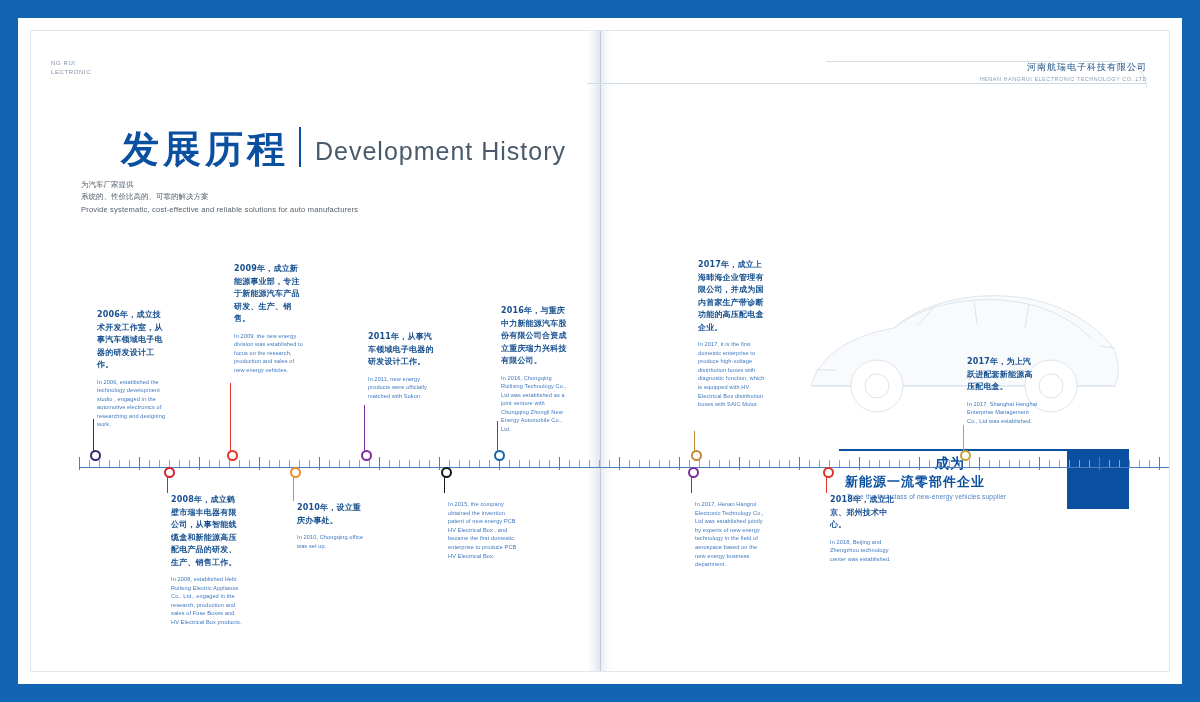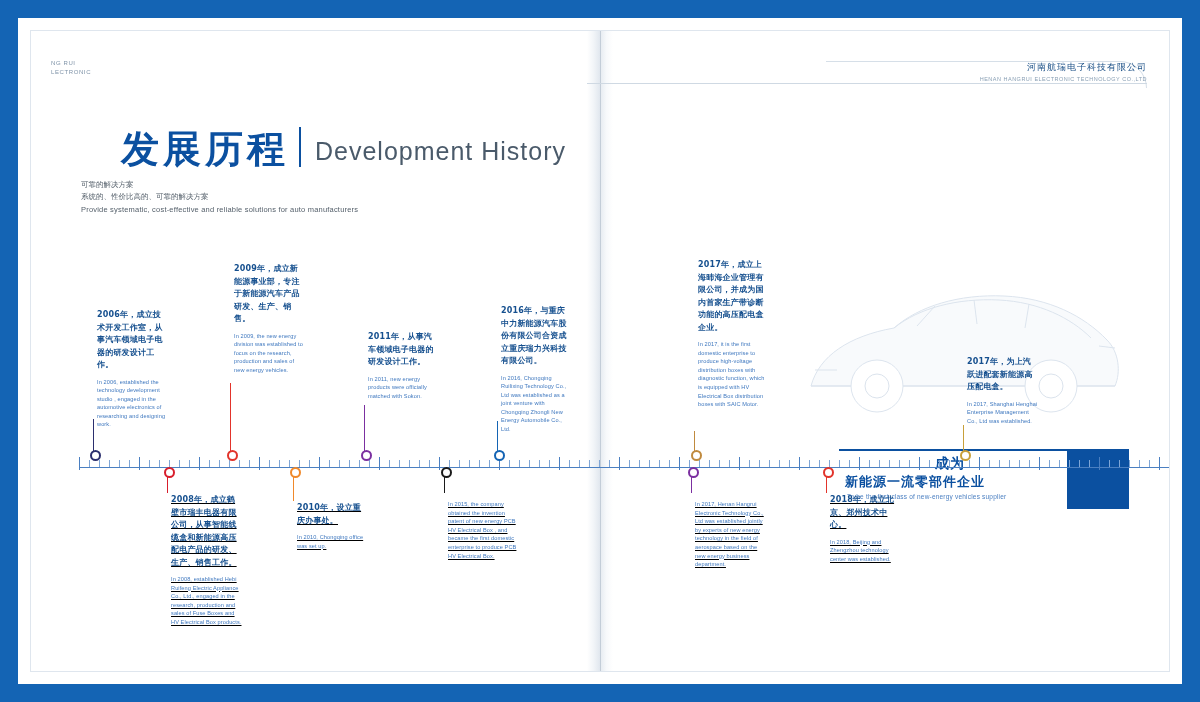--- a/index.html
+++ b/index.html
@@ -96,21 +96,21 @@
     left:-3.5px;
   }
   .ev .card{position:absolute;width:72px;}
   .ev .cn{
     font-size:8px;color:#16508f;line-height:12.5px;font-weight:bold;letter-spacing:.2px;
     font-family:"DejaVu Sans","Liberation Sans",sans-serif;
   }
   .ev .en{
     margin-top:6px;font-size:5.6px;color:#3f78bf;line-height:8.6px;letter-spacing:.1px;
   }
-  .ev.below .card{text-align:left;text-decoration:underline;}
+  .ev.below .card{text-align:left;}
 </style>
 </head>
 <body>
 
 <div class="page">
   <div class="inner">
     <div class="spread">
 
       <div class="fold">
           <div class="fold-line"></div>
@@ -126,21 +126,21 @@
         <div class="hdr-cn">河南航瑞电子科技有限公司</div>
         <div class="hdr-en">HENAN HANGRUI ELECTRONIC TECHNOLOGY CO.,LTD</div>
       </div>
 
       <div class="title-wrap">
         <div class="title-cn">发展历程</div>
         <div class="title-div"></div>
         <div class="title-en">Development  History</div>
       </div>
       <div class="sub-cn">
-        <div>可靠的解决方案</div>
+        <div>为汽车厂家提供</div>
         <div>系统的、性价比高的、可靠的解决方案</div>
       </div>
       <div class="sub-en">Provide systematic, cost-effective and reliable solutions for auto manufacturers</div>
 
       <div class="car">
         <svg viewBox="0 0 330 200" xmlns="http://www.w3.org/2000/svg">
           <g fill="none" stroke="#b9c9dc" stroke-width="1">
             <path d="M12,150 C20,120 50,100 95,92 C120,70 160,58 205,60 C250,62 285,80 308,104 C320,116 322,136 316,150 Z" fill="#eef3f8" fill-opacity="0.8"></path>
             <path d="M95,92 C120,72 158,62 200,64 C240,66 272,82 292,102"></path>
             <path d="M118,90 L136,70 M175,64 L178,88 M230,68 L226,92"></path>

